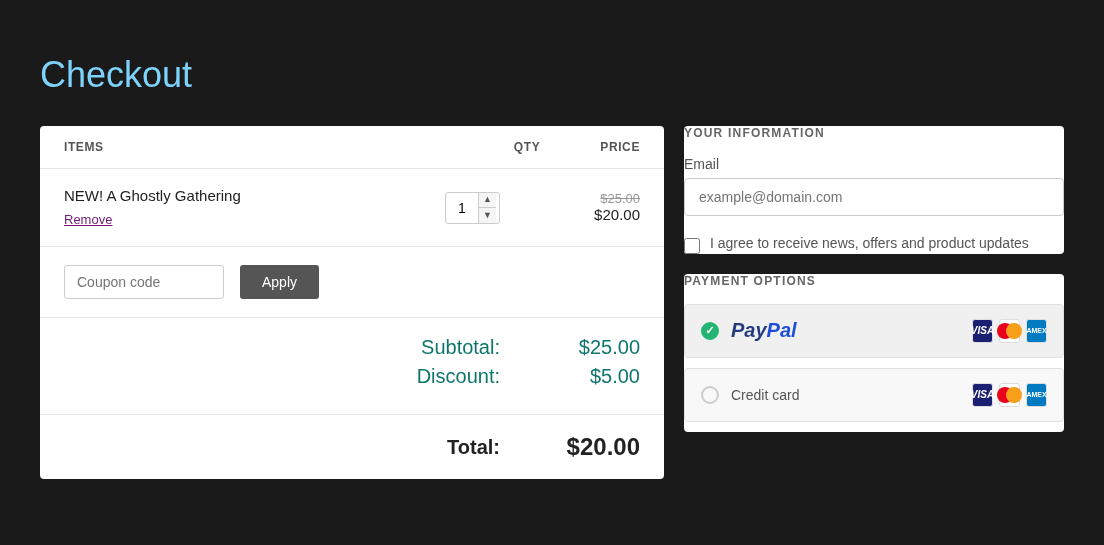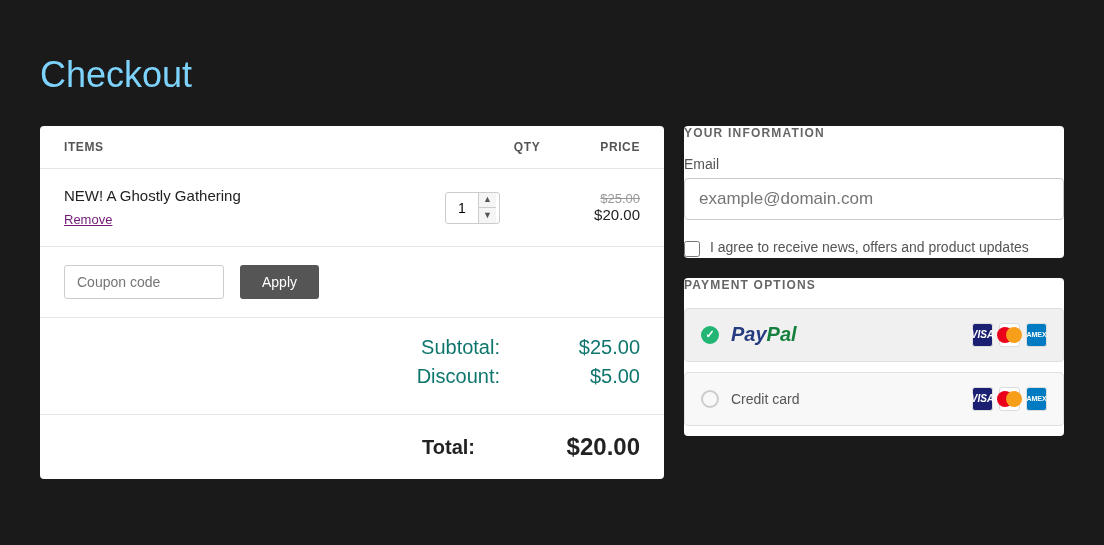--- a/index.html
+++ b/index.html
@@ -182,21 +182,21 @@
       font-size: 20px;
       color: #0f766e;
       margin-bottom: 6px;
     }
     .totals-row .label { text-align: right; }
     .totals-row .amount { min-width: 80px; text-align: right; }
     .total-final-row {
       display: flex;
       justify-content: flex-end;
       align-items: center;
-      gap: 85px;
+      gap: 60px;
       padding: 18px 24px;
       border-top: 1px solid #e5e5e5;
       margin-top: 10px;
     }
     .total-label {
       font-size: 20px;
       font-weight: 600;
       color: #222;
     }
     .total-amount {
@@ -219,28 +219,28 @@
       font-size: 14px;
       color: #555;
       margin-bottom: 6px;
       margin-top: 16px;
     }
     .email-input {
       width: 100%;
       border: 1px solid #ccc;
       border-radius: 4px;
       padding: 10px 14px;
-      font-size: 17px;
+      font-size: 14px;
       color: #aaa;
       outline: none;
       margin-bottom: 18px;
     }
     .checkbox-row {
       display: flex;
-      align-items: flex-start;
+      align-items: flex-end;
       gap: 10px;
     }
     .checkbox-row input[type="checkbox"] {
       margin-top: 3px;
       width: 16px;
       height: 16px;
       cursor: pointer;
       flex-shrink: 0;
     }
     .checkbox-label {
@@ -283,21 +283,21 @@
       display: flex;
       align-items: center;
       gap: 4px;
     }
     .paypal-text {
       color: #253b80;
       font-size: 20px;
       font-weight: 700;
       font-style: italic;
     }
-    .paypal-text span { color: #15803d; }
+    .paypal-text span { color: #1d4ed8; }
     .card-icons {
       margin-left: auto;
       display: flex;
       gap: 6px;
       align-items: center;
     }
     .card-icon {
       width: 21px;
       height: 24px;
       border-radius: 3px;

